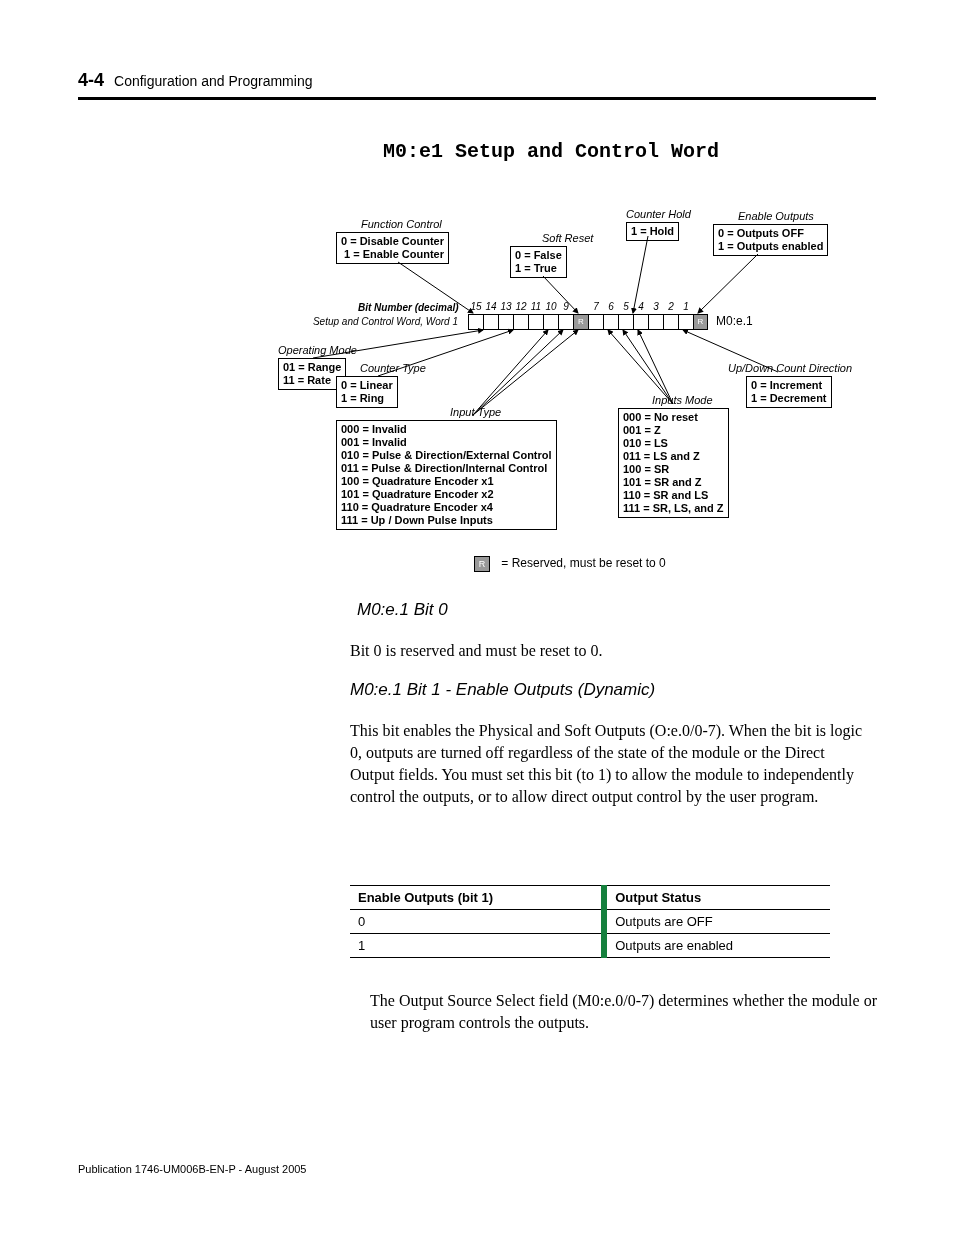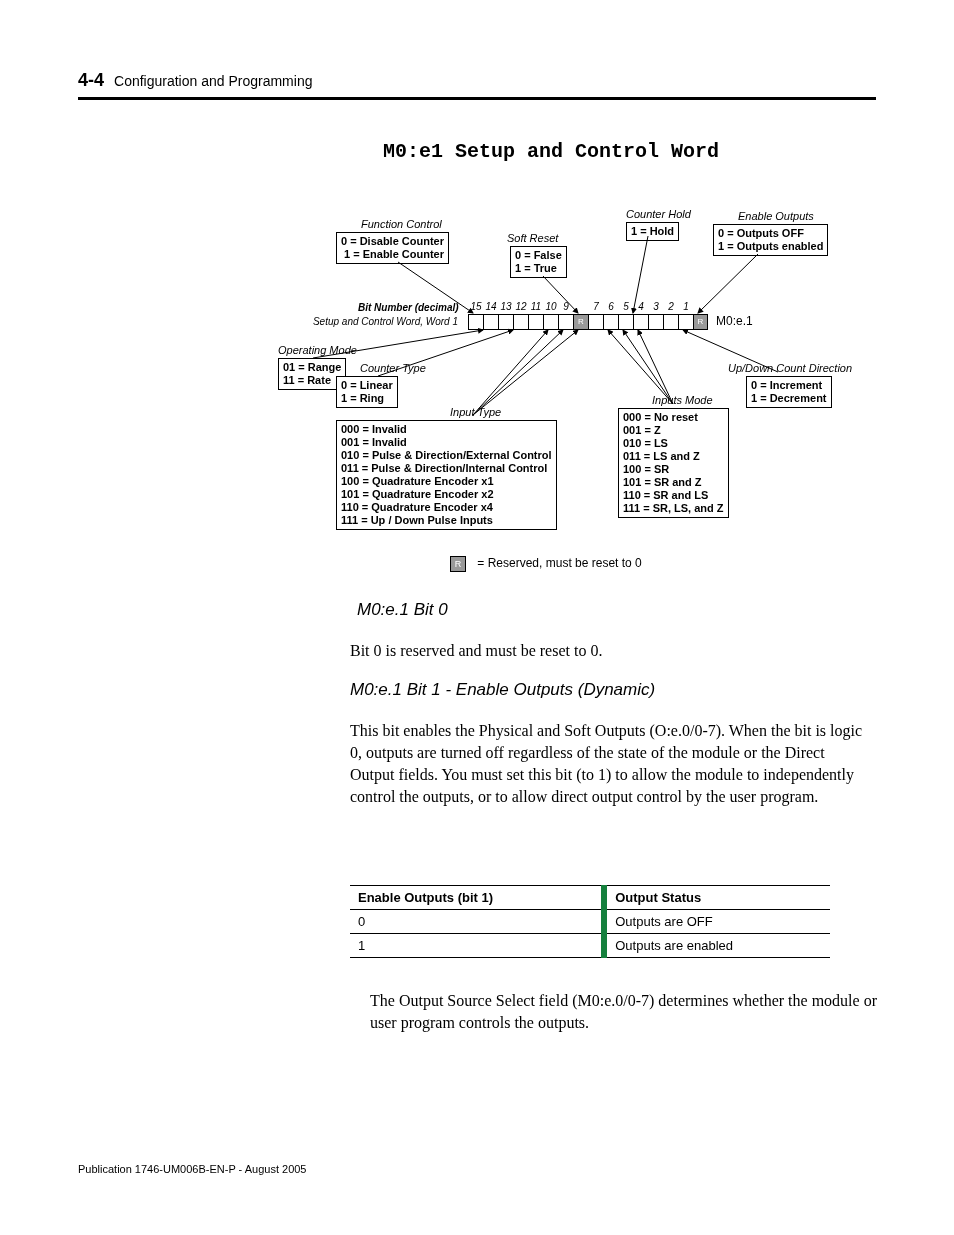--- a/index.html
+++ b/index.html
@@ -196,21 +196,21 @@
     <span class="chap">Configuration and Programming</span>
   </div>
 
   <div class="section-title">M0:e1 Setup and Control Word</div>
 
   <div class="diagram">
 
     <div class="lblcap" style="left:283px; top:18px;">Function Control</div>
     <div class="lblbox" style="left:258px; top:32px;text-align:right;">0 = Disable Counter<br>1 = Enable Counter</div>
 
-    <div class="lblcap" style="left:429px; top:32px;">Soft Reset</div>
+    <div class="lblcap" style="left:464px; top:32px;">Soft Reset</div>
     <div class="lblbox" style="left:432px; top:46px;">0 = False<br>1 = True</div>
 
     <div class="lblcap" style="left:548px; top:8px;">Counter Hold</div>
     <div class="lblbox" style="left:548px; top:22px;">1 = Hold</div>
 
     <div class="lblcap" style="left:660px; top:10px;">Enable Outputs</div>
     <div class="lblbox" style="left:635px; top:24px;">0 = Outputs OFF<br>1 = Outputs enabled</div>
 
     <div class="bitnum-cap" style="left:280px; top:102px;">Bit Number (decimal)</div>
     <div class="word-cap" style="left:220px; top:116px; width:160px;">Setup and Control Word, Word 1</div>
@@ -271,21 +271,21 @@
 
     <div class="lblcap" style="left:372px; top:206px;">Input Type</div>
     <div class="lblbox" style="left:258px; top:220px; white-space:pre;">000 = Invalid<br>001 = Invalid<br>010 = Pulse &amp; Direction/External Control<br>011 = Pulse &amp; Direction/Internal Control<br>100 = Quadrature Encoder x1<br>101 = Quadrature Encoder x2<br>110 = Quadrature Encoder x4<br>111 = Up / Down Pulse Inputs</div>
 
     <div class="lblcap" style="left:574px; top:194px;">Inputs Mode</div>
     <div class="lblbox" style="left:540px; top:208px; white-space:pre;">000 = No reset<br>001 = Z<br>010 = LS<br>011 = LS and Z<br>100 = SR<br>101 = SR and Z<br>110 = SR and LS<br>111 = SR, LS, and Z</div>
 
     <div class="lblcap" style="left:650px; top:162px;">Up/Down Count Direction</div>
     <div class="lblbox" style="left:668px; top:176px;">0 = Increment<br>1 = Decrement</div>
 
-    <div class="legend" style="left:372px; top:356px;">
+    <div class="legend" style="left:396px; top:356px;">
       <span class="rbox">R</span>
       <span>= Reserved, must be reset to 0</span>
     </div>
 
     <svg class="arrows" viewBox="0 0 798 380">
       <defs>
         <marker id="ah" markerWidth="6" markerHeight="6" refX="5" refY="3" orient="auto">
           <path d="M0,0 L6,3 L0,6 Z" fill="#000"></path>
         </marker>
       </defs>

